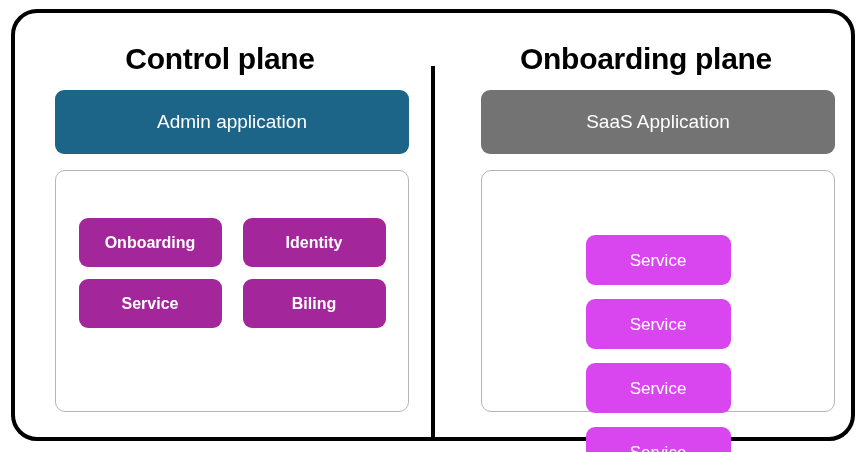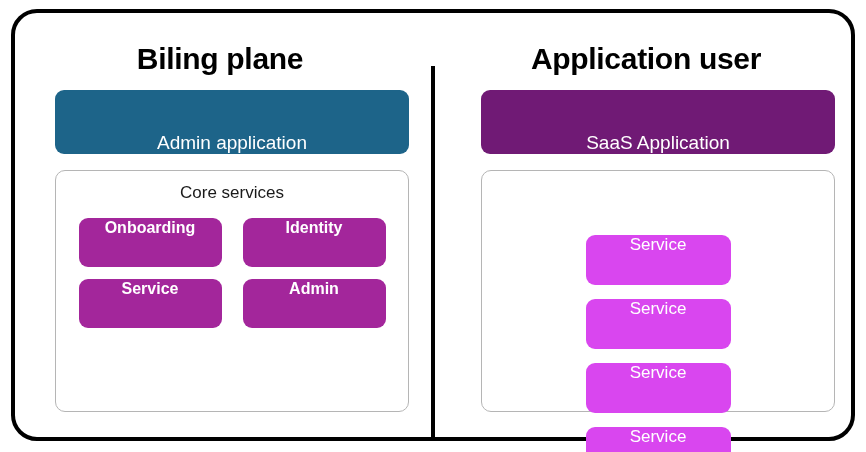--- a/index.html
+++ b/index.html
@@ -66,30 +66,30 @@
 
   
   .banner {
     position: absolute;
     top: 70px;
     left: 35px;
     width: 354px;
     height: 64px;
     border-radius: 9px;
     display: flex;
-    align-items: flex-end;
+    align-items: center;
     justify-content: center;
     color: #ffffff;
     font-size: 19px;
     line-height: 22px;
     text-align: center;
     box-sizing: border-box;
   }
   .banner-admin { background: #1d6489; }
-  .banner-saas  { background: #701a75; }
+  .banner-saas  { background: #737373; }
 
   
   .services-panel {
     position: absolute;
     top: 150px;
     left: 35px;
     width: 354px;
     height: 242px;
     box-sizing: border-box;
     border: 1.4px solid #b5b5b5;
@@ -126,20 +126,21 @@
     top: 64px;
     gap: 14px 25px;
     padding: 0 24px;
   }
 
   .tile {
     width: 143px;
     height: 49px;
     border-radius: 9px;
     display: flex;
+    align-items: center;
     justify-content: center;
     text-align: center;
     color: #ffffff;
     font-size: 16px;
     line-height: 19px;
     box-sizing: border-box;
     padding: 0 6px;
   }
   .tile-core { background: #a3269b; font-weight: bold; }
   .tile-app  { background: #d946ef; width: 145px; height: 50px; font-size: 17px; font-weight: normal; }
@@ -148,49 +149,48 @@
 <body>
 
 <div id="canvas">
 
   <div class="outer-frame"></div>
 
   <div class="center-divider"></div>
 
   <div class="plane plane-left">
 
-    <div class="plane-title">Biling plane</div>
+    <div class="plane-title">Control plane</div>
 
     <div class="banner banner-admin">
       <span>Admin application</span>
     </div>
 
     <div class="services-panel">
-      <div class="panel-title">Core services</div>
 
       <div class="tile-grid tile-grid-core">
         <div class="tile tile-core">
           <span>Onboarding</span>
         </div>
         <div class="tile tile-core">
           <span>Identity</span>
         </div>
         <div class="tile tile-core">
           <span>Service</span>
         </div>
         <div class="tile tile-core">
-          <span>Admin</span>
+          <span>Biling</span>
         </div>
       </div>
     </div>
   </div>
 
   <div class="plane plane-right">
 
-    <div class="plane-title">Application user</div>
+    <div class="plane-title">Onboarding plane</div>
 
     <div class="banner banner-saas">
       <span>SaaS Application</span>
     </div>
 
     <div class="services-panel">
 
       <div class="tile-grid tile-grid-app">
         <div class="tile tile-app">
           <span>Service</span>

